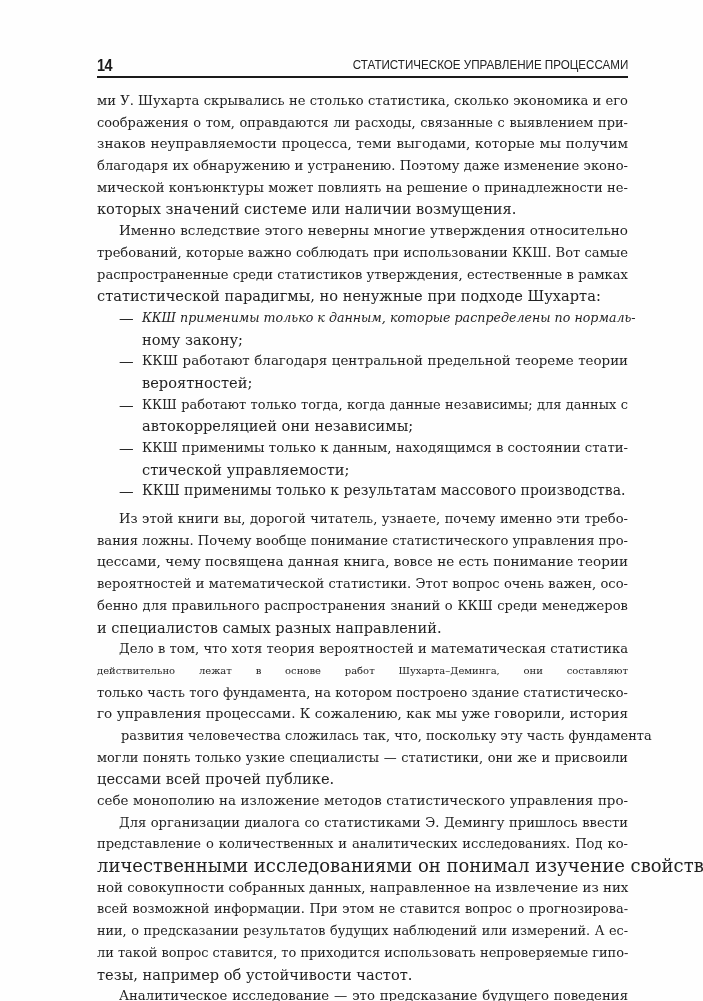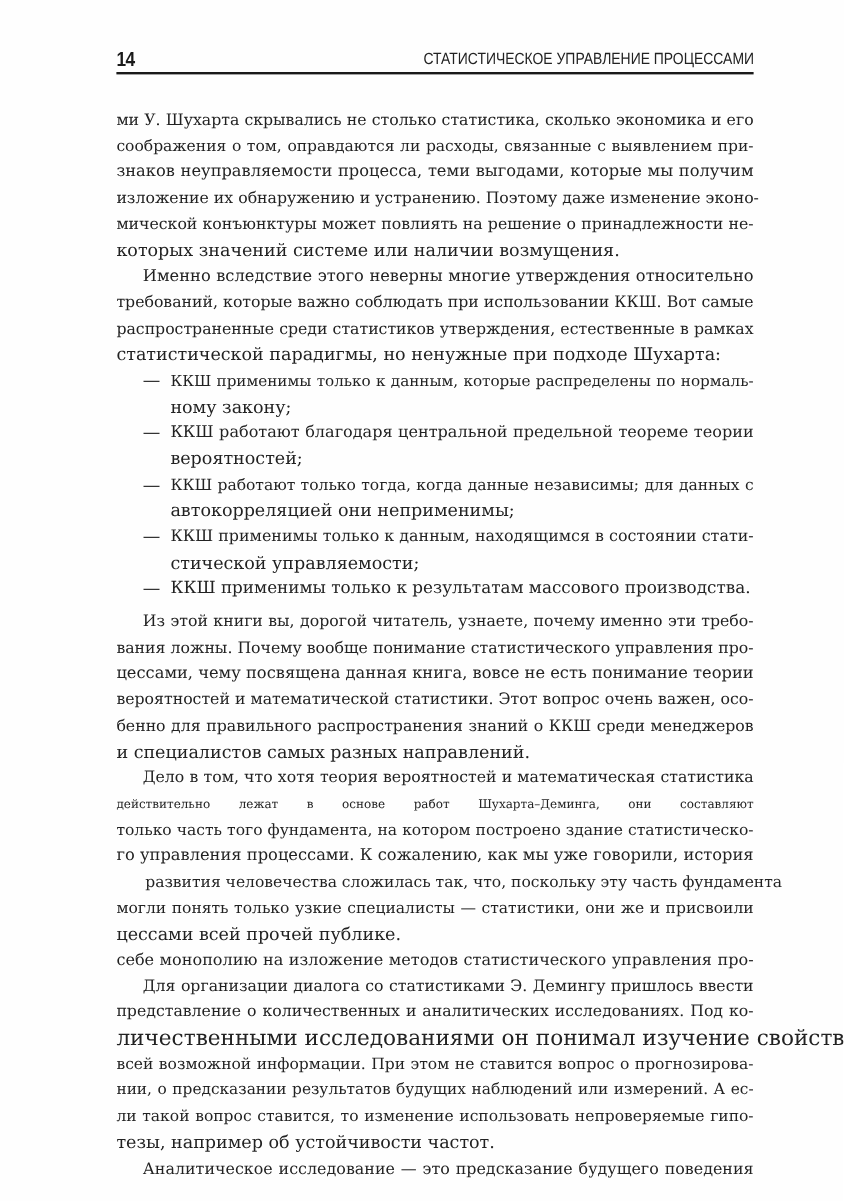--- a/index.html
+++ b/index.html
@@ -1,18 +1,18 @@
 <!DOCTYPE html>
 <html><head>
 <meta charset="utf-8">
 <style>
   html, body { margin: 0; padding: 0; background: #ffffff; }
   body { width: 703px; height: 1001px; position: relative; overflow: hidden; }
   .page { position: absolute; left: 0; top: 0; width: 703px; height: 1001px; background: #fefefe; }
-  .header { position: absolute; left: 97px; top: 38px; width: 531px; height: 22px; border-bottom: 2px solid #1a1a1a; }
+  .header { position: absolute; left: 97px; top: 54px; width: 531px; height: 22px; border-bottom: 2px solid #1a1a1a; }
   .page-num { position: absolute; left: 0; top: 2px; font-family: "Liberation Sans", sans-serif; font-weight: bold; font-size: 17px; color: #1a1a1a; letter-spacing: -0.5px; transform: scaleX(0.85); transform-origin: left; }
   .running-title { position: absolute; right: 0; top: 3px; font-family: "Liberation Sans", sans-serif; font-size: 13.5px; color: #222; transform: scaleX(0.86); transform-origin: right; white-space: nowrap; }
   .body { position: absolute; left: 97px; top: 90px; width: 531px; font-family: "DejaVu Serif", "Liberation Serif", serif; font-size: 14.6px; line-height: 21.7px; color: #222; }
   .line { display: block; text-align: justify; text-align-last: justify; white-space: nowrap; height: 21.7px; overflow: visible; }
   .line.last { text-align-last: left; }
   .indent { padding-left: 22px; }
   .list-item { position: relative; padding-left: 45px; }
   .dash { position: absolute; left: 22px; top: 0; }
   .gap { height: 6px; }
 </style>
@@ -23,46 +23,46 @@
   <div class="header">
     <span class="page-num">14</span>
     <span class="running-title">СТАТИСТИЧЕСКОЕ УПРАВЛЕНИЕ ПРОЦЕССАМИ</span>
   </div>
 
   <div class="body">
     <div>
       <span class="line" style="font-size: 13.1px;">ми У. Шухарта скрывались не столько статистика, сколько экономика и его</span>
       <span class="line" style="font-size: 12.95px;">соображения о том, оправдаются ли расходы, связанные с выявлением при-</span>
       <span class="line" style="font-size: 13.55px;">знаков неуправляемости процесса, теми выгодами, которые мы получим</span>
-      <span class="line" style="font-size: 13.1px;">изложение их обнаружению и устранению. Поэтому даже изменение эконо-</span>
+      <span class="line" style="font-size: 13.1px;">благодаря их обнаружению и устранению. Поэтому даже изменение эконо-</span>
       <span class="line" style="font-size: 13.1px;">мической конъюнктуры может повлиять на решение о принадлежности не-</span>
       <span class="line last">которых значений системе или наличии возмущения.</span>
     </div>
     <div>
       <span class="line indent" style="font-size: 13.55px;">Именно вследствие этого неверны многие утверждения относительно</span>
       <span class="line" style="font-size: 13.1px;">требований, которые важно соблюдать при использовании ККШ. Вот самые</span>
       <span class="line" style="font-size: 13.1px;">распространенные среди статистиков утверждения, естественные в рамках</span>
       <span class="line last">статистической парадигмы, но ненужные при подходе Шухарта:</span>
     </div>
 
     <div>
       <div class="list-item">
         <span class="dash">—</span>
-        <span class="line" style="font-size: 12.65px;">ККШ применимы только к данным, которые распределены по нормаль-</span>
+        <span class="line" style="font-size: 12.65px; font-style: italic;">ККШ применимы только к данным, которые распределены по нормаль-</span>
         <span class="line last">ному закону;</span>
       </div>
       <div class="list-item">
         <span class="dash">—</span>
         <span class="line" style="font-size: 13.4px;">ККШ работают благодаря центральной предельной теореме теории</span>
         <span class="line last">вероятностей;</span>
       </div>
       <div class="list-item">
         <span class="dash">—</span>
         <span class="line" style="font-size: 12.95px;">ККШ работают только тогда, когда данные независимы; для данных с</span>
-        <span class="line last">автокорреляцией они неприменимы;</span>
+        <span class="line last">автокорреляцией они независимы;</span>
       </div>
       <div class="list-item">
         <span class="dash">—</span>
         <span class="line" style="font-size: 13.25px;">ККШ применимы только к данным, находящимся в состоянии стати-</span>
         <span class="line last">стической управляемости;</span>
       </div>
       <div class="list-item">
         <span class="dash">—</span>
         <span class="line last" style="font-size: 14px;">ККШ применимы только к результатам массового производства.</span>
       </div>
@@ -85,23 +85,24 @@
       <span class="line" style="font-size: 13.55px;">го управления процессами. К сожалению, как мы уже говорили, история</span>
       <span class="line" style="font-size: 12.95px; margin-left: 24px;">развития человечества сложилась так, что, поскольку эту часть фундамента</span>
       <span class="line" style="font-size: 12.95px;">могли понять только узкие специалисты — статистики, они же и присвоили</span>
       <span class="line last">цессами всей прочей публике.</span>
       <span class="line" style="font-size: 13.4px;">себе монополию на изложение методов статистического управления про-</span>
     </div>
     <div>
       <span class="line indent" style="font-size: 13.1px;">Для организации диалога со статистиками Э. Демингу пришлось ввести</span>
       <span class="line" style="font-size: 13.1px;">представление о количественных и аналитических исследованиях. Под ко-</span>
       <span class="line" style="font-size: 18px;">личественными исследованиями он понимал изучение свойств фиксирован-</span>
+      <span class="line" style="font-size: 13.4px;">ной совокупности собранных данных, направленное на извлечение из них</span>
       <span class="line" style="font-size: 12.95px;">всей возможной информации. При этом не ставится вопрос о прогнозирова-</span>
       <span class="line" style="font-size: 12.8px;">нии, о предсказании результатов будущих наблюдений или измерений. А ес-</span>
-      <span class="line" style="font-size: 12.95px;">ли такой вопрос ставится, то изменение использовать непроверяемые гипо-</span>
+      <span class="line" style="font-size: 12.95px;">ли такой вопрос ставится, то приходится использовать непроверяемые гипо-</span>
       <span class="line last">тезы, например об устойчивости частот.</span>
     </div>
     <div>
       <span class="line indent" style="font-size: 13.25px;">Аналитическое исследование — это предсказание будущего поведения</span>
 
     </div>
   </div>
 </div>
 
 </body></html>

